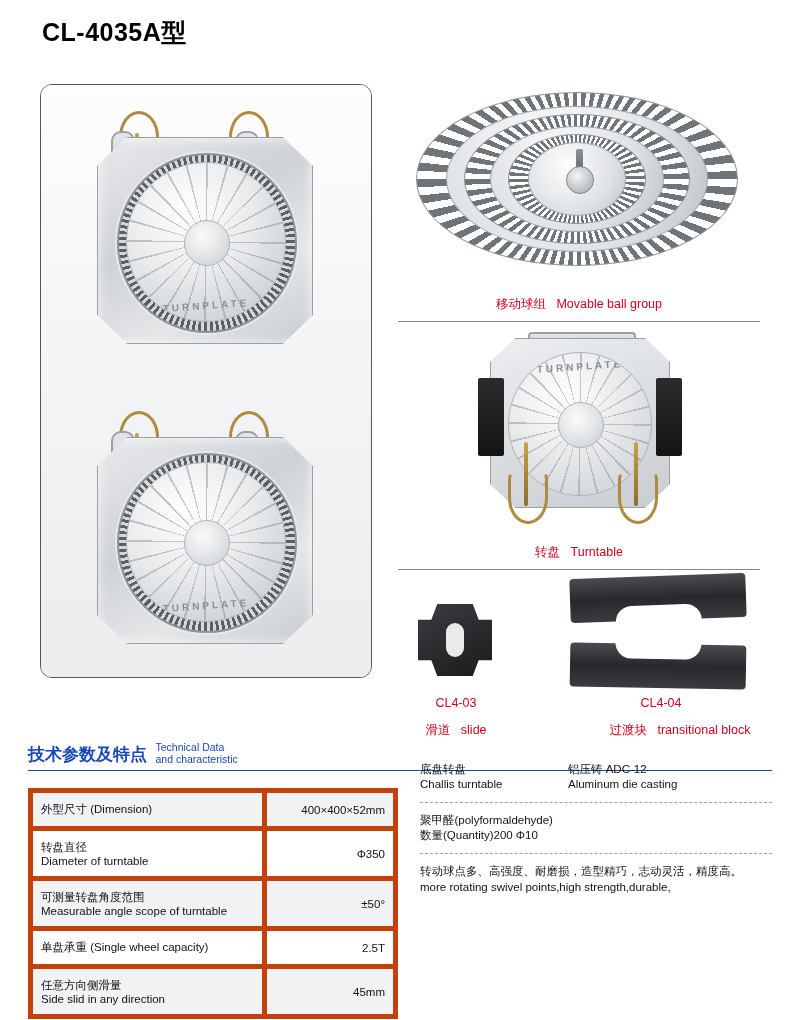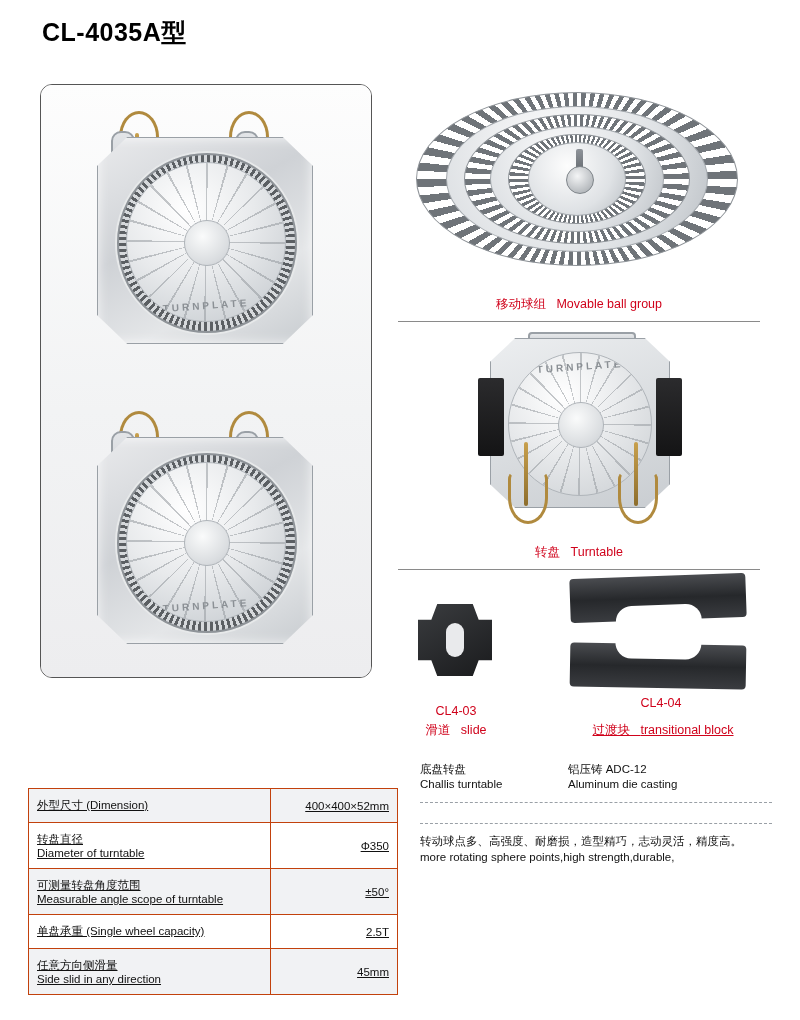--- a/index.html
+++ b/index.html
@@ -305,24 +305,23 @@
 
   table.specs {
     position: absolute;
     left: 28px;
     top: 788px;
     width: 370px;
     border-collapse: collapse;
     font-size: 11.5px;
   }
   table.specs td {
-    border: 1px solid #c2410c;
+    border: 5px solid #c2410c;
     padding: 9px 8px;
     vertical-align: middle;
-    text-decoration: underline;
   }
   table.specs tr:nth-child(odd) td { background: #f1f2f4; }
   table.specs tr:nth-child(even) td { background: #ffffff; }
   table.specs td.val {
     text-align: right;
     width: 110px;
     white-space: nowrap;
   }
   .cn-line { display: block; }
   .en-line { display: block; }
@@ -440,39 +439,47 @@
         <div class="slide-part"></div>
         <div class="slide-hole" style="left:57px; top:70px;"></div>
 
         <div class="block" style="left:172px; top:6px; transform:rotate(-2deg);">
           <div class="block-notch bottom"></div>
         </div>
         <div class="block" style="left:172px; top:74px; transform:rotate(1deg);">
           <div class="block-notch"></div>
         </div>
 
-        <div class="part-code" style="left:10px; top:134px; width:96px;">CL4-03</div>
+        <div class="part-code" style="left:10px; top:126px; width:96px;">CL4-03</div>
         <div class="part-code" style="left:188px; top:126px; width:150px;">CL4-04</div>
       </div>
 
       <div style="position:relative; height:26px;">
         <div class="part-code" style="left:10px; top:2px; width:96px;">
           <span>滑道</span>
           &nbsp;
           <span>slide</span>
         </div>
-        <div class="part-code" style="left:168px; top:2px; width:194px;text-decoration:underline;">
+        <div class="part-code" style="left:185px; top:2px; width:194px;">
           <span>过渡块</span>
           &nbsp;
           <span>transitional block</span>
         </div>
       </div>
     </div>
   </div>
 
+  <div class="tech-head">
+    <span class="tech-cn">技术参数及特点</span>
+    <span class="tech-en">
+      <span style="display:block">Technical Data</span>
+      <span style="display:block">and characteristic</span>
+    </span>
+    <div class="tech-rule"></div>
+  </div>
 
   <table class="specs">
     <tbody>
       <tr>
         <td>
           <span class="cn-line">外型尺寸 (Dimension)</span>
         </td>
         <td class="val">400×400×52mm</td>
       </tr>
       <tr>
@@ -513,23 +520,27 @@
       </div>
       <div class="rs-right">
         <span class="cn-line">铝压铸  ADC-12</span>
         <span class="en-line">Aluminum die casting</span>
       </div>
     </div>
 
     <div class="dashed"></div>
 
     <div class="rs-row">
+      <div class="rs-right">
+        <span class="cn-line">聚甲醛(polyformaldehyde)</span>
+        <span class="en-line">数量(Quantity)200   Φ10</span>
+      </div>
     </div>
 
     <div class="dashed"></div>
 
     <div class="note">
       <span class="cn-line">转动球点多、高强度、耐磨损，造型精巧，志动灵活，精度高。</span>
-      <span class="en-line">more rotating sphere points,high strength,durable,</span>
+      <span class="en-line">more rotating swivel points,high strength,durable,</span>
     </div>
   </div>
 
 </div>
 
 </body></html>

